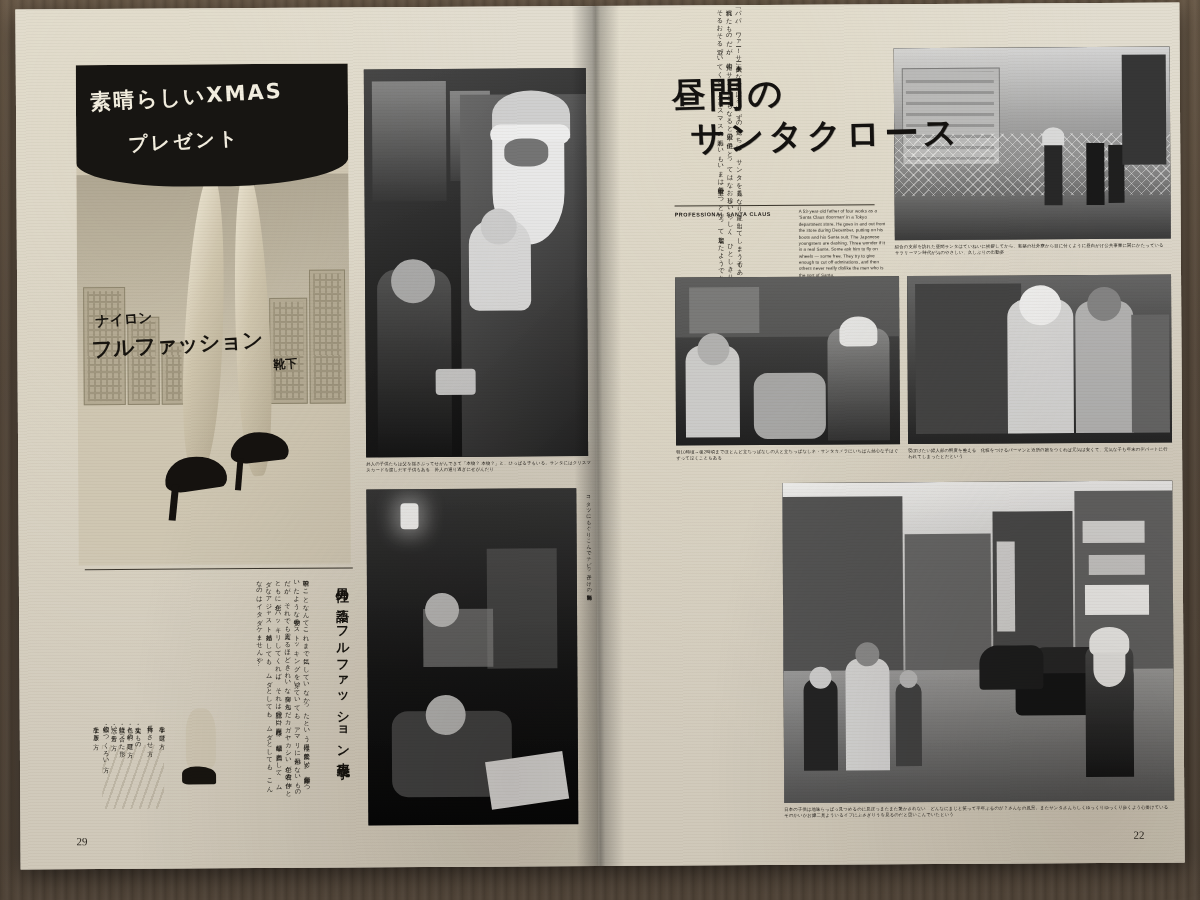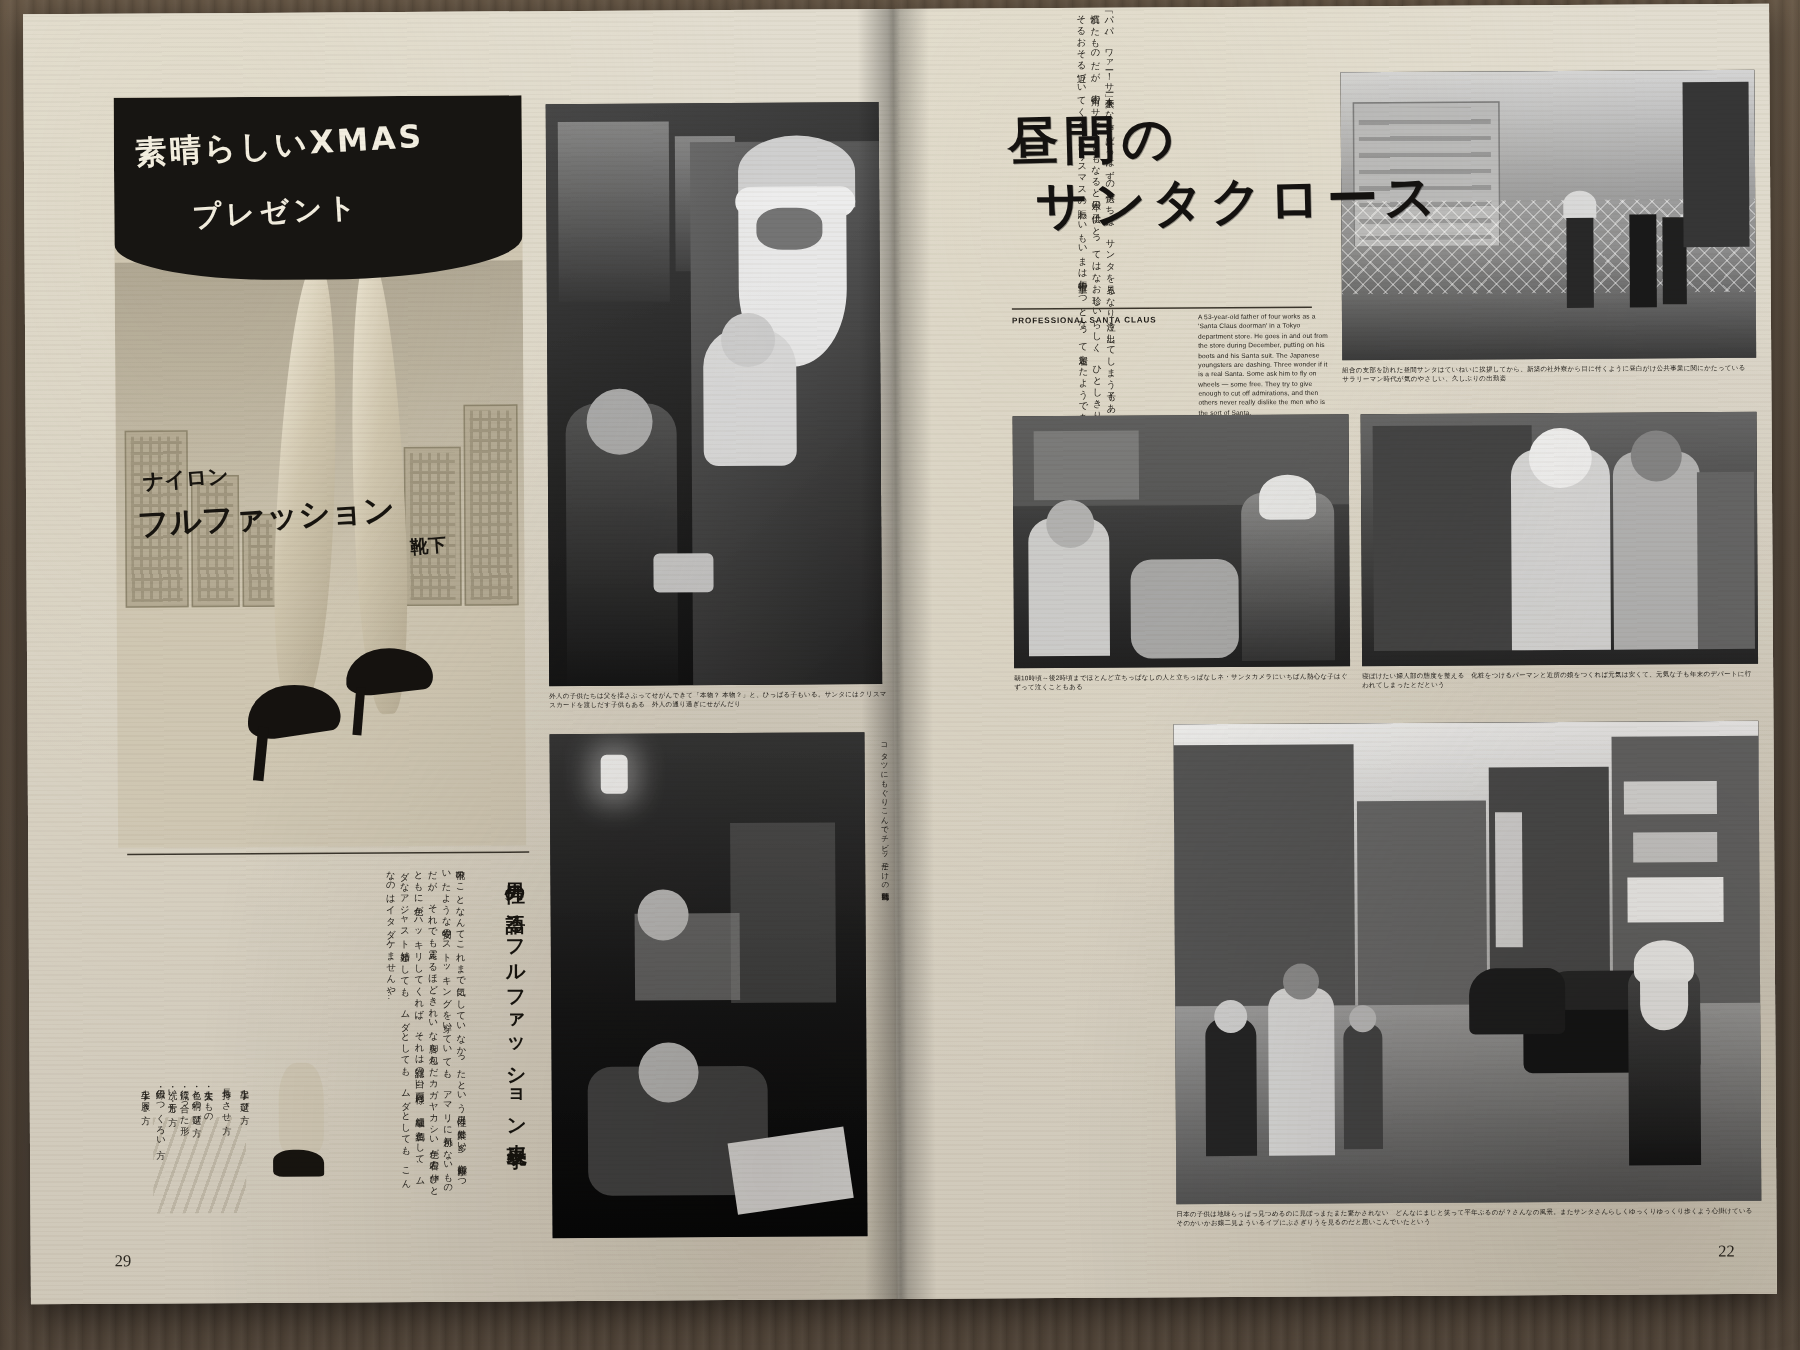--- a/index.html
+++ b/index.html
@@ -378,20 +378,20 @@
         <div style="position:absolute;left:72px;top:160px;width:24px;height:24px;background:#8f897c;border-radius:50%;"></div>
         <div style="position:absolute;left:112px;top:200px;width:26px;height:84px;background:#484540;border-radius:10px 10px 0 0;"></div>
         <div style="position:absolute;left:116px;top:188px;width:18px;height:18px;background:#b9b3a4;border-radius:50%;"></div>
 
         <div style="position:absolute;left:302px;top:164px;width:48px;height:132px;background:linear-gradient(180deg,#4f4b45,#1d1b18);border-radius:12px 12px 0 0;"></div>
         <div style="position:absolute;left:306px;top:146px;width:40px;height:30px;background:#efe9da;border-radius:50% 50% 30% 30%;"></div>
         <div style="position:absolute;left:310px;top:172px;width:32px;height:34px;background:#e9e3d4;border-radius:0 0 50% 50%;"></div>
       </div>
       <div class="cap" style="left:186px; top:802px; width:390px;">日本の子供は地味らっぱっ見つめるのに見ぼっまたまた驚かされない　どんなにまじと笑って平年ぶるのが？さんなの風景。またサンタさんらしくゆっくりゆっくり歩くよう心掛けている　そのかいかお嬢二見よういるイブにぶさぎりうを見るのだと思いこんでいたという</div>
 
-      <div class="page-num" style="right:28px; top:826px;">22</div>
+      <div class="page-num" style="right:40px; top:826px;">22</div>
 
       <div class="paper-grain"></div>
     </div>
 
     <div class="gutter"></div>
   </div>
 </div>
 
 </body></html>

